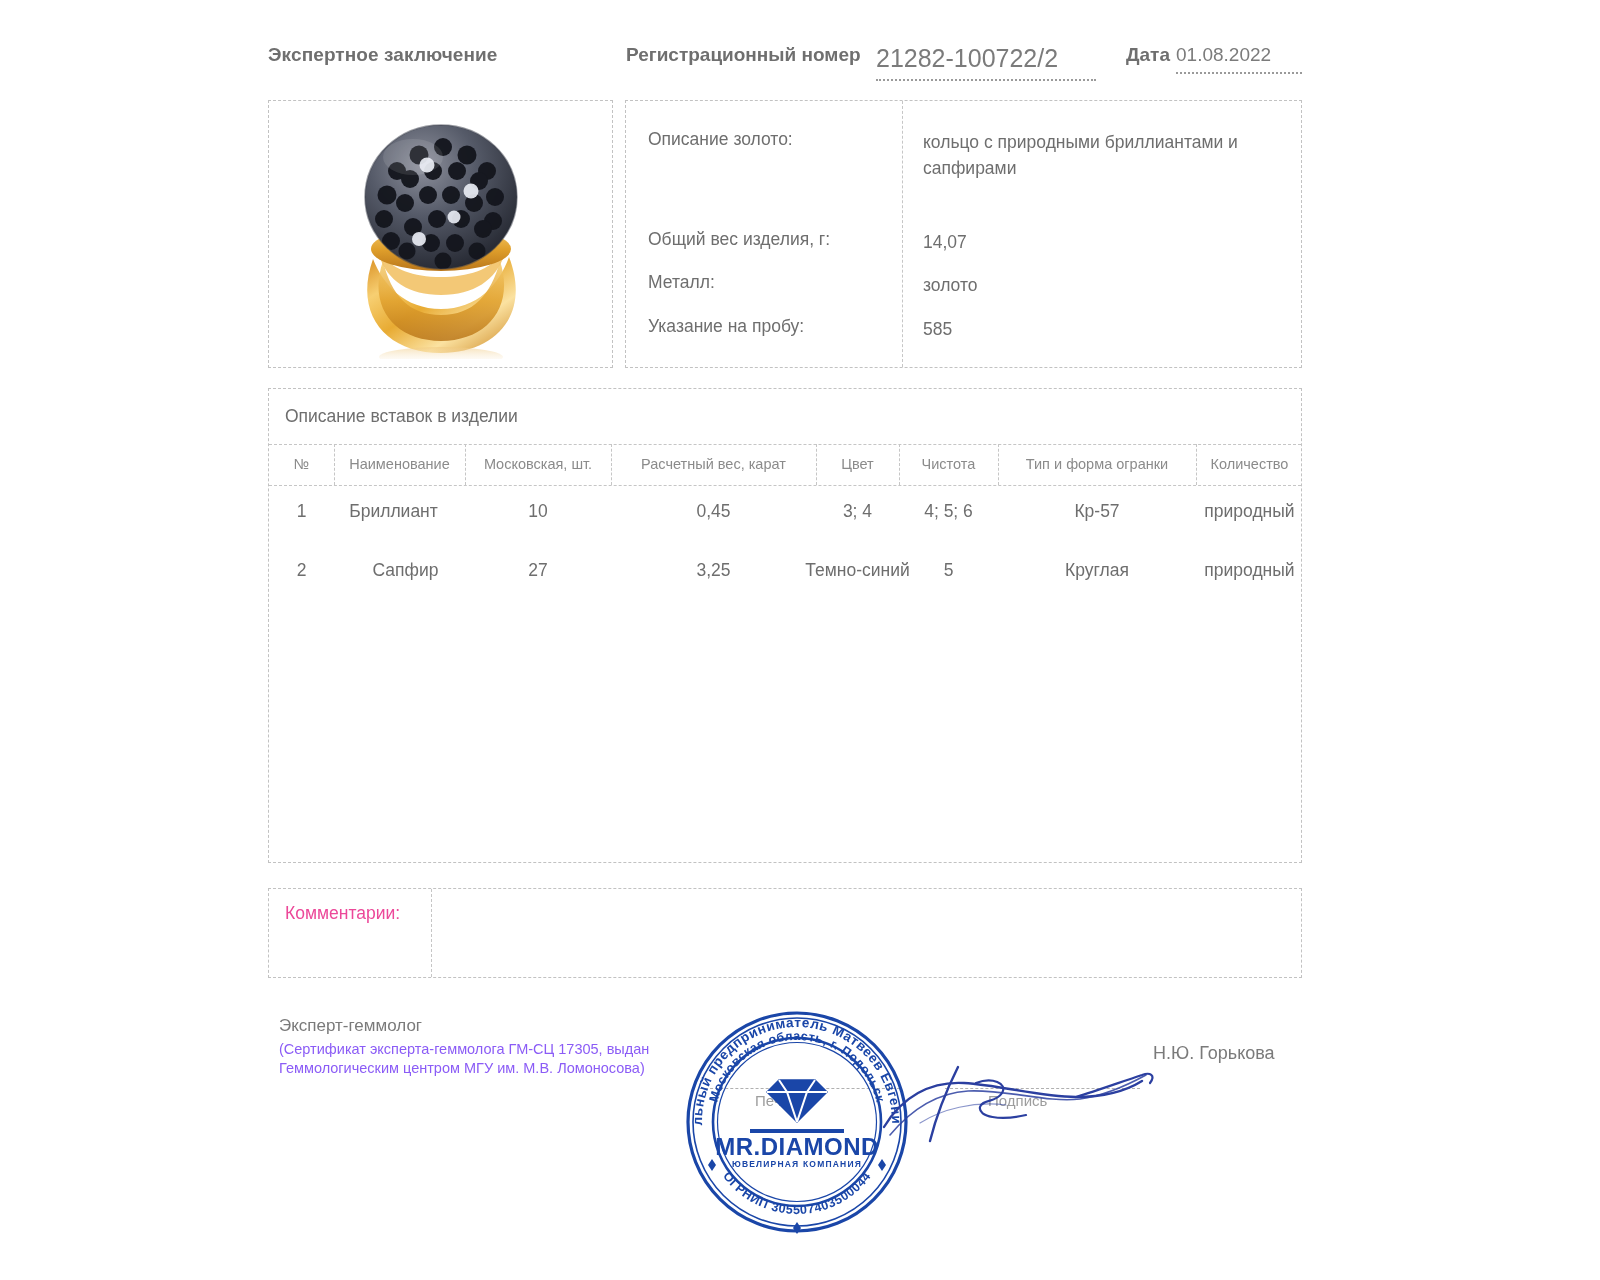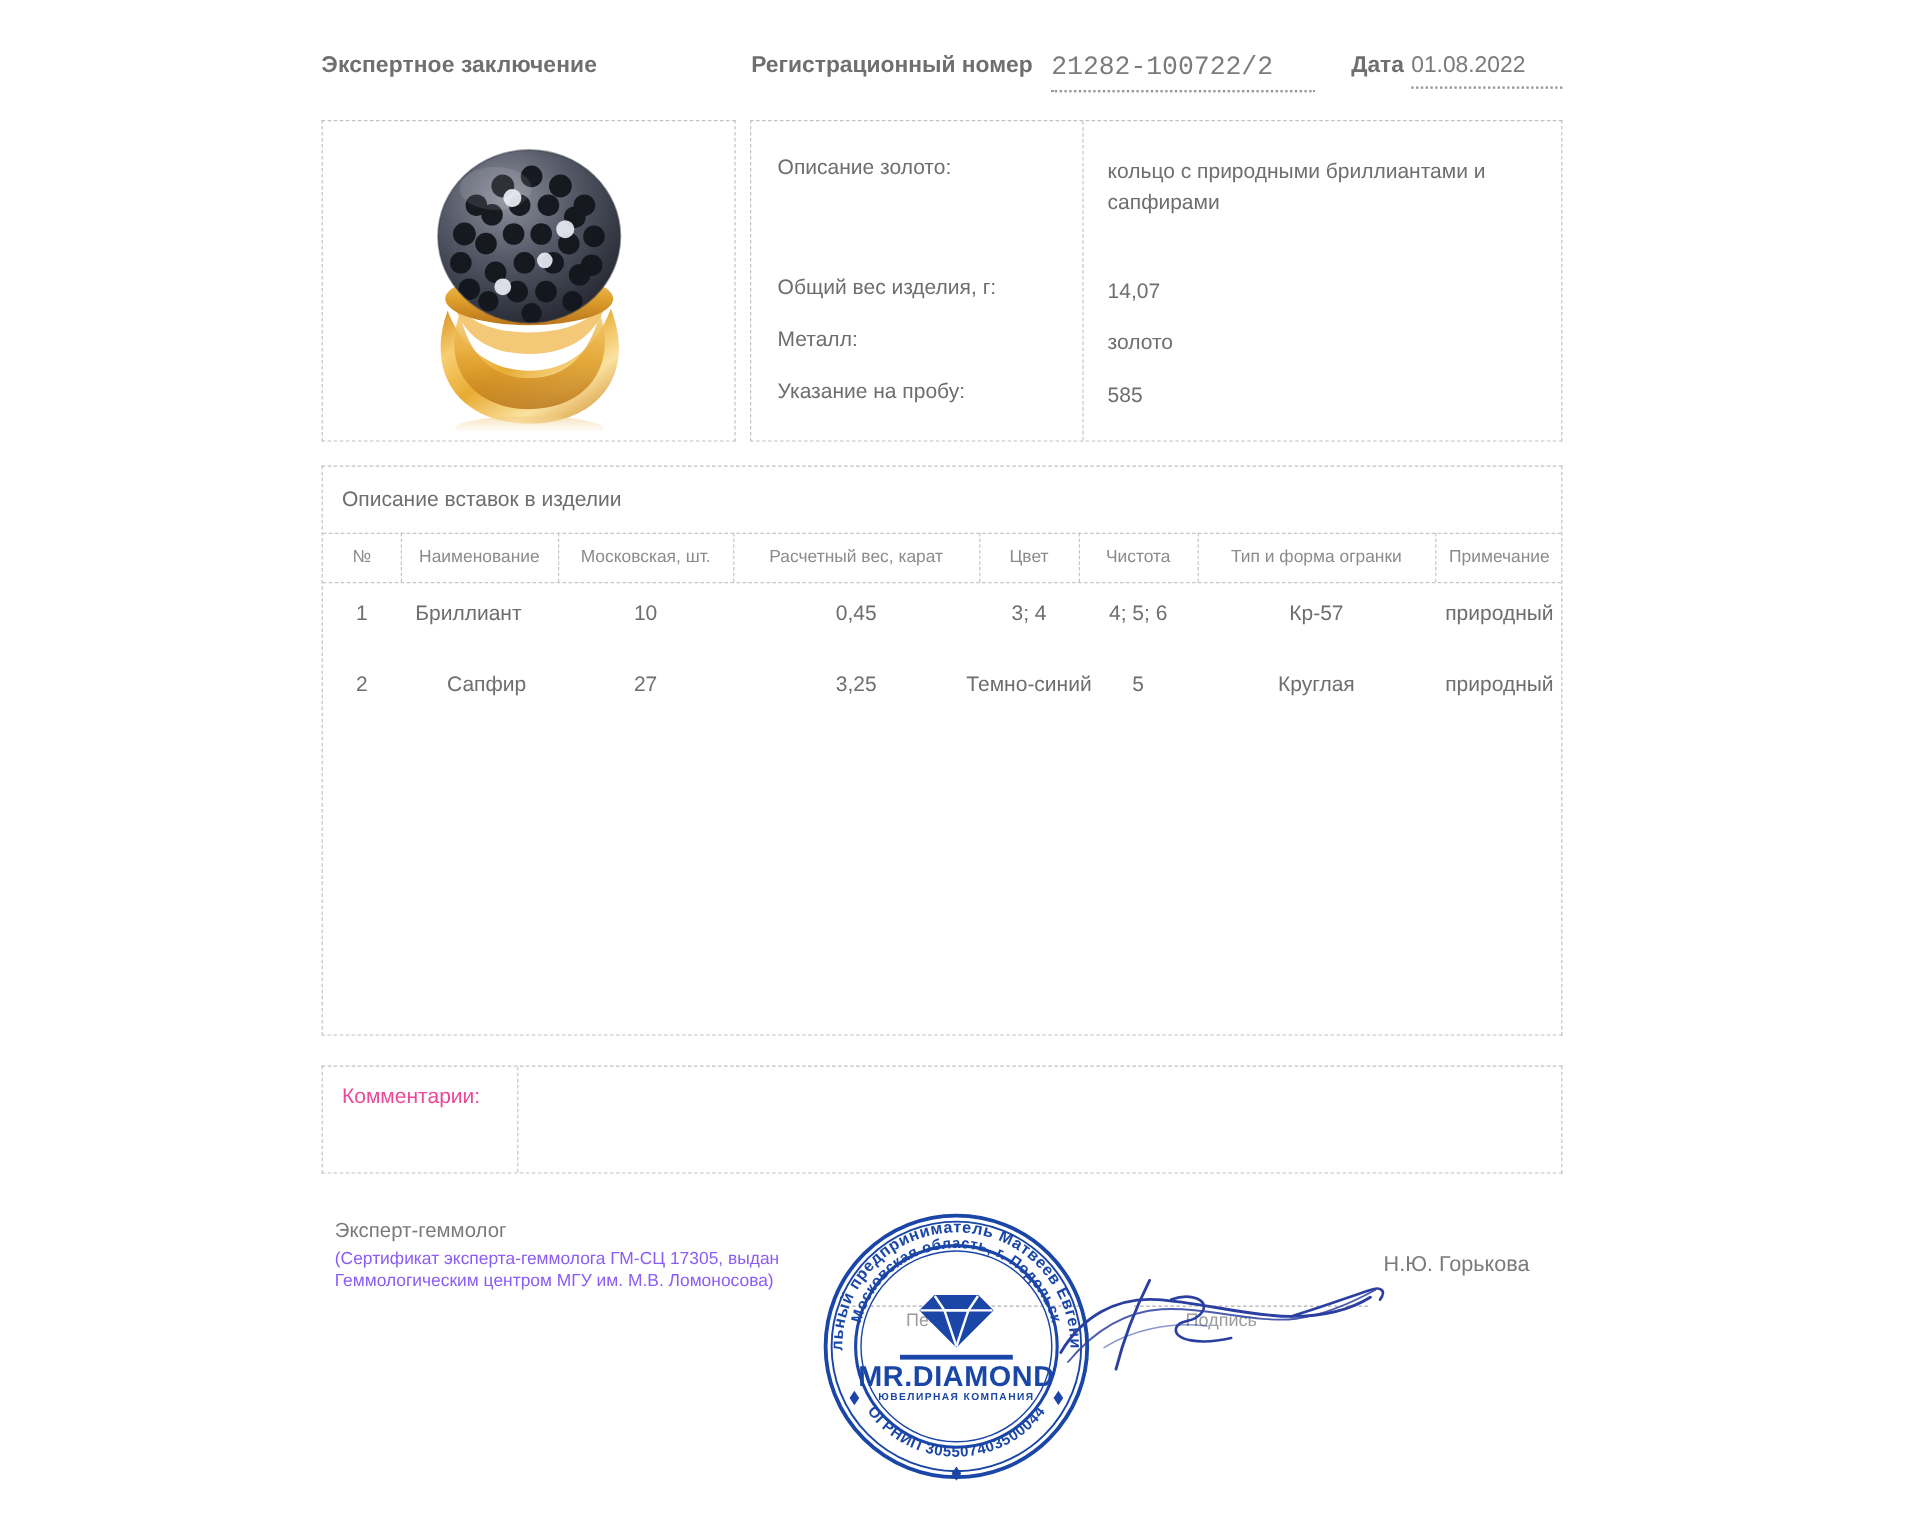--- a/index.html
+++ b/index.html
@@ -41,25 +41,24 @@
     position: absolute;
     left: 358px; top: 4px;
     font-size: 19px;
     font-weight: bold;
     color: #6f6f6f;
   }
   .hdr-reg-value {
     position: absolute;
     left: 608px; top: 4px;
     width: 220px;
-    font-size: 22px;
+    font-size: 25px;
     color: #7b7b7b;
     border-bottom: 2px dotted #9a9a9a;
     padding-bottom: 6px;
-    font-family: Liberation Mono, monospace;
   }
   .hdr-date-label {
     position: absolute;
     left: 858px; top: 4px;
     font-size: 19px;
     font-weight: bold;
     color: #6f6f6f;
   }
   .hdr-date-value {
     position: absolute;
@@ -380,24 +379,24 @@
     <div class="col-sep" style="left:729px;"></div>
     <div class="col-sep" style="left:927px;"></div>
 
     <div class="th" style="left:0px;   width:65px;">№</div>
     <div class="th" style="left:65px;  width:131px;">Наименование</div>
     <div class="th" style="left:196px; width:146px;">Московская, шт.</div>
     <div class="th" style="left:342px; width:205px;">Расчетный вес, карат</div>
     <div class="th" style="left:547px; width:83px;">Цвет</div>
     <div class="th" style="left:630px; width:99px;">Чистота</div>
     <div class="th" style="left:729px; width:198px;">Тип и форма огранки</div>
-    <div class="th" style="left:927px; width:107px;">Примечание</div>
+    <div class="th" style="left:927px; width:107px;">Количество</div>
 
     <div class="td" style="top:107px; left:0px;   width:65px;">1</div>
-    <div class="td" style="top:107px; left:65px;  width:131px; text-align:left; padding-left:12px;">Бриллиант</div>
+    <div class="td" style="top:107px; left:53px;  width:131px; text-align:center; padding-left:12px;">Бриллиант</div>
     <div class="td" style="top:107px; left:196px; width:146px;">10</div>
     <div class="td" style="top:107px; left:342px; width:205px;">0,45</div>
     <div class="td" style="top:107px; left:547px; width:83px;">3; 4</div>
     <div class="td" style="top:107px; left:630px; width:99px;">4; 5; 6</div>
     <div class="td" style="top:107px; left:729px; width:198px;">Кр-57</div>
     <div class="td" style="top:107px; left:927px; width:107px;">природный</div>
 
     <div class="td" style="top:166px; left:0px;   width:65px;">2</div>
     <div class="td" style="top:166px; left:65px;  width:131px; text-align:center; padding-left:12px;">Сапфир</div>
     <div class="td" style="top:166px; left:196px; width:146px;">27</div>

